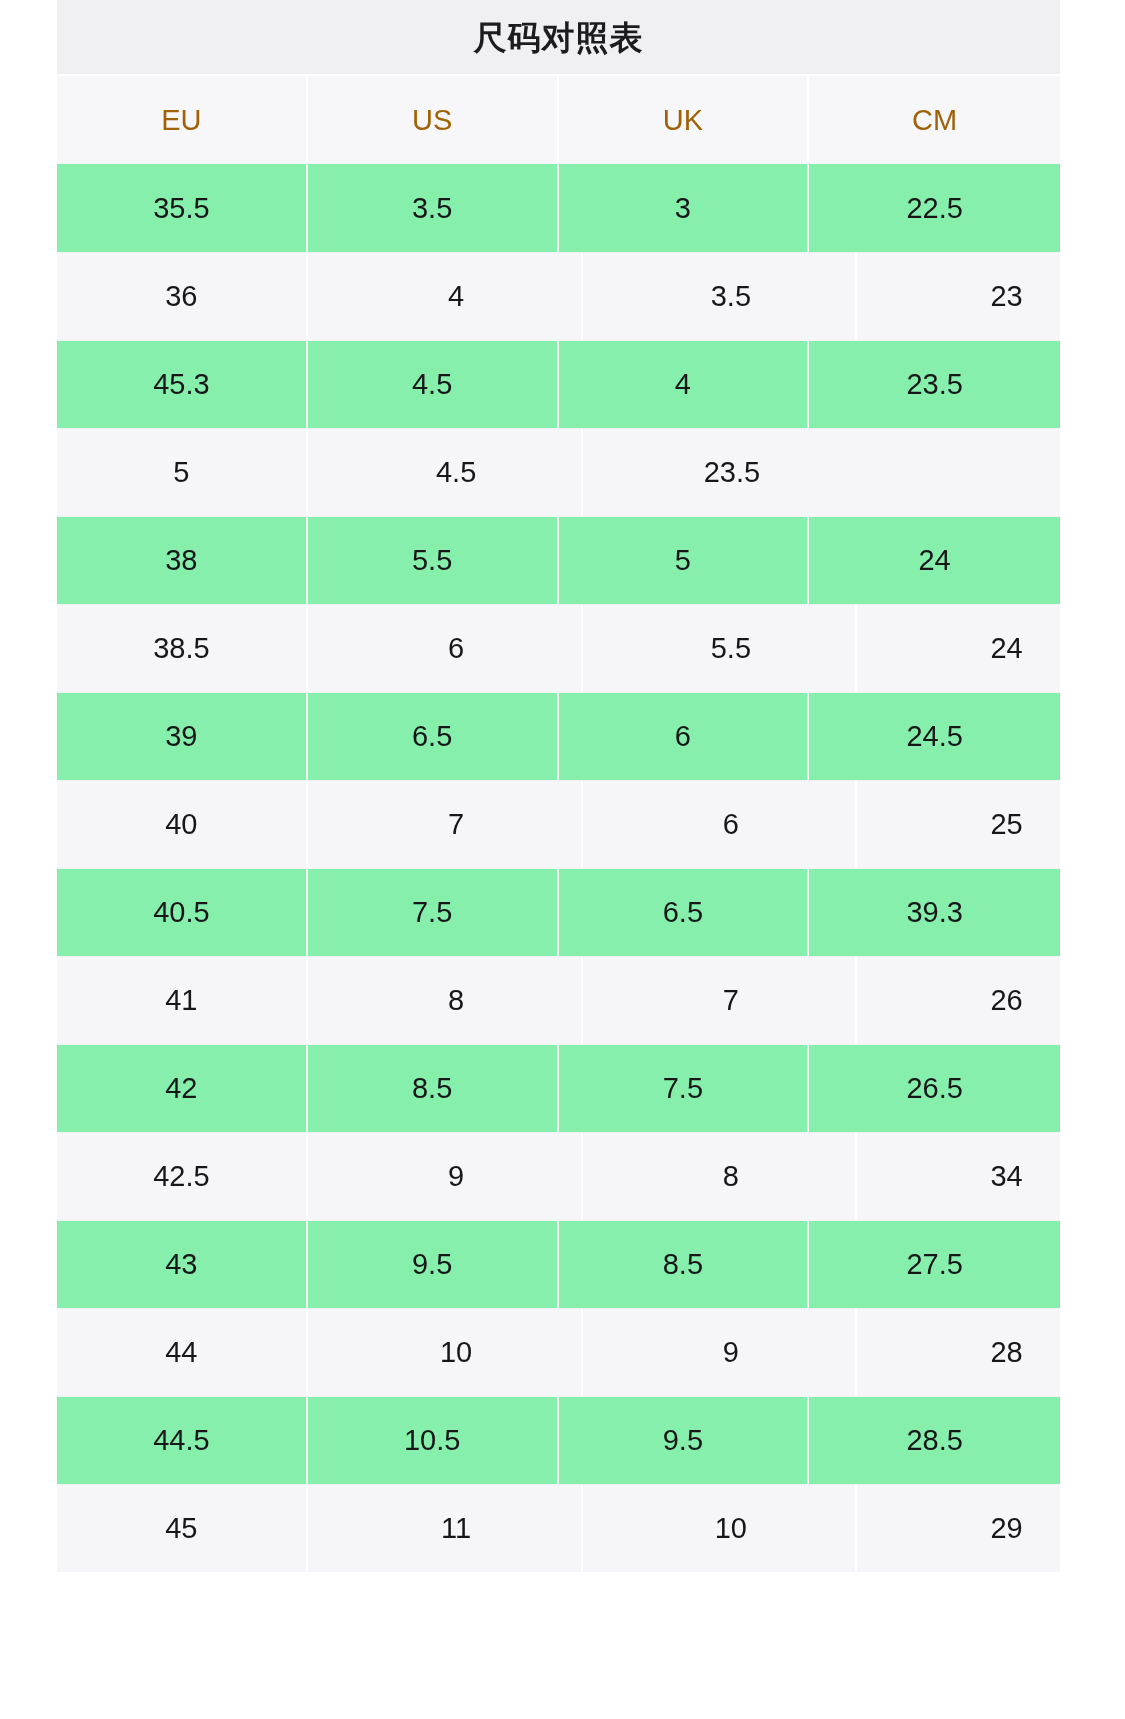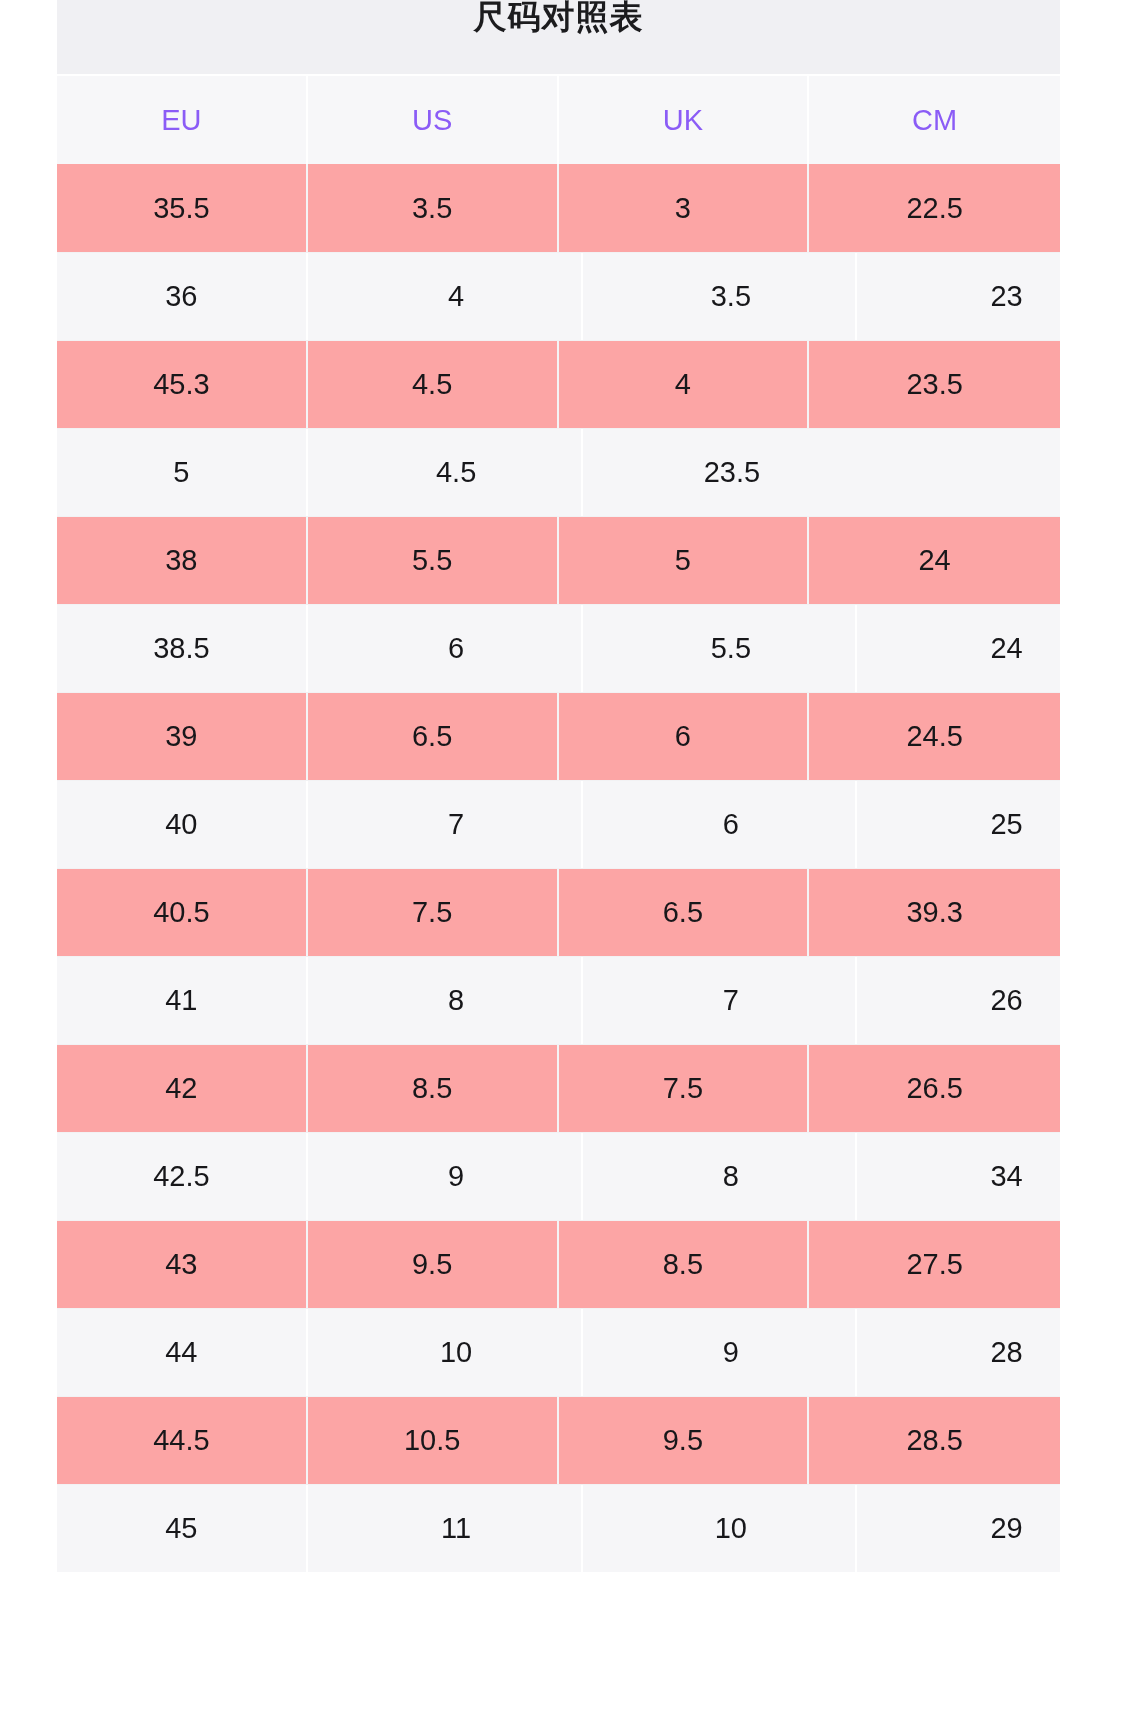--- a/index.html
+++ b/index.html
@@ -24,21 +24,21 @@
 
   
   .title-band {
     position: absolute;
     left: 57px;
     top: 0;
     width: 1003px;
     height: 74px;
     background: #f0f0f3;
     display: flex;
-    align-items: flex-start;
+    align-items: center;
     justify-content: center;
   }
   .title-text {
     font-size: 33px;
     font-weight: 600;
     color: #1c1c1e;
     letter-spacing: 1px;
     line-height: 1;
   }
 
@@ -53,21 +53,21 @@
   .row {
     display: flex;
     width: 100%;
     height: 88px;
     box-sizing: border-box;
   }
   .row.header-row {
     background: #f7f7f9;
   }
   .row.odd {
-    background: #fca5a5;
+    background: #86efac;
   }
   .row.even {
     background: #f6f6f8;
     gap: 24px;
   }
 
   .cell {
     flex: 0 0 25%;
     width: 25%;
     box-sizing: border-box;
@@ -80,21 +80,21 @@
     line-height: 1;
   }
   .cell:last-child {
     border-right: none;
   }
   .row.odd .cell {
     border-right-color: #f4f4f6;
   }
   .header-row .cell {
     font-size: 29px;
-    color: #8b5cf6;
+    color: #a16207;
     border-right-color: rgba(255,255,255,0.95);
   }
 
   
   .row + .row {
     border-top: 1px solid #f2f2f4;
   }
 </style>
 </head>
 <body>

